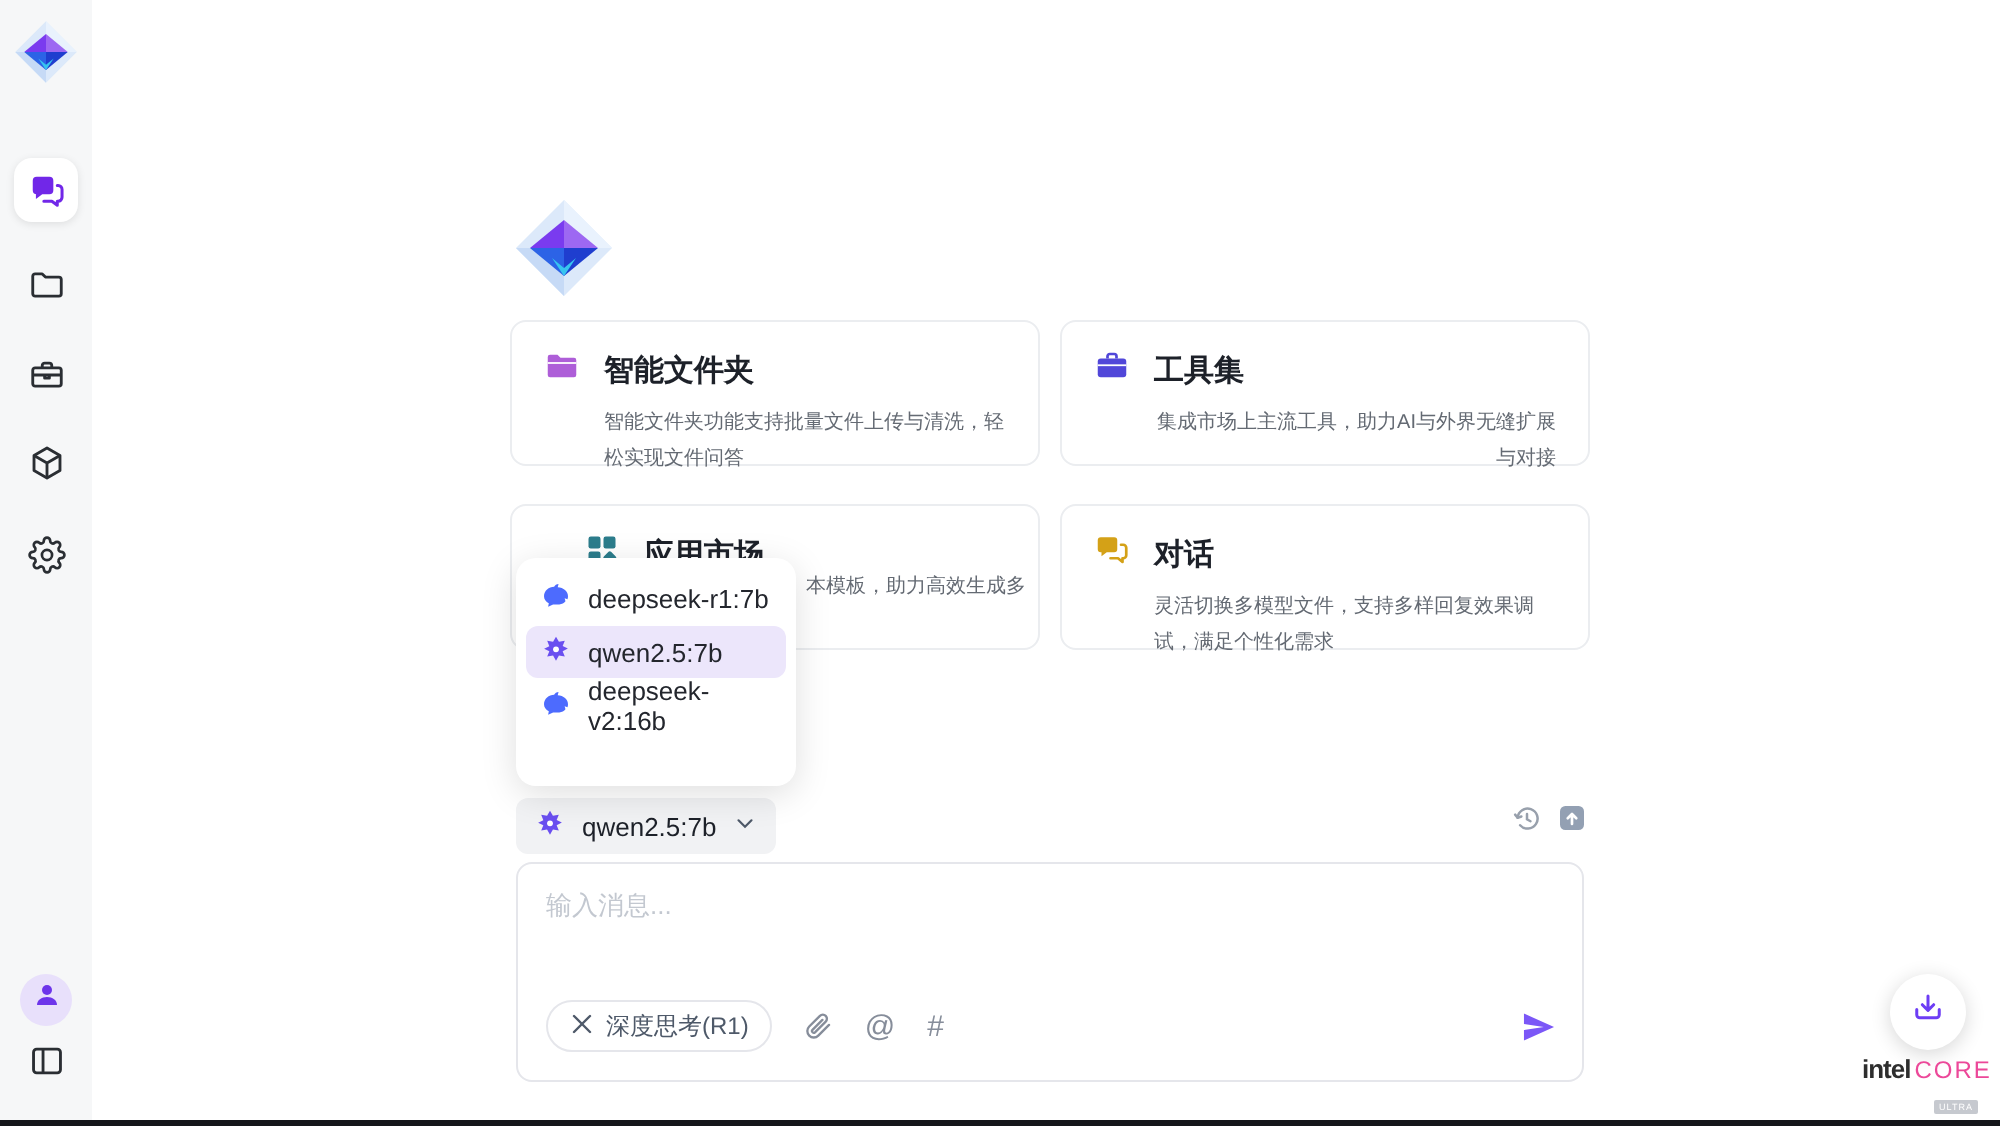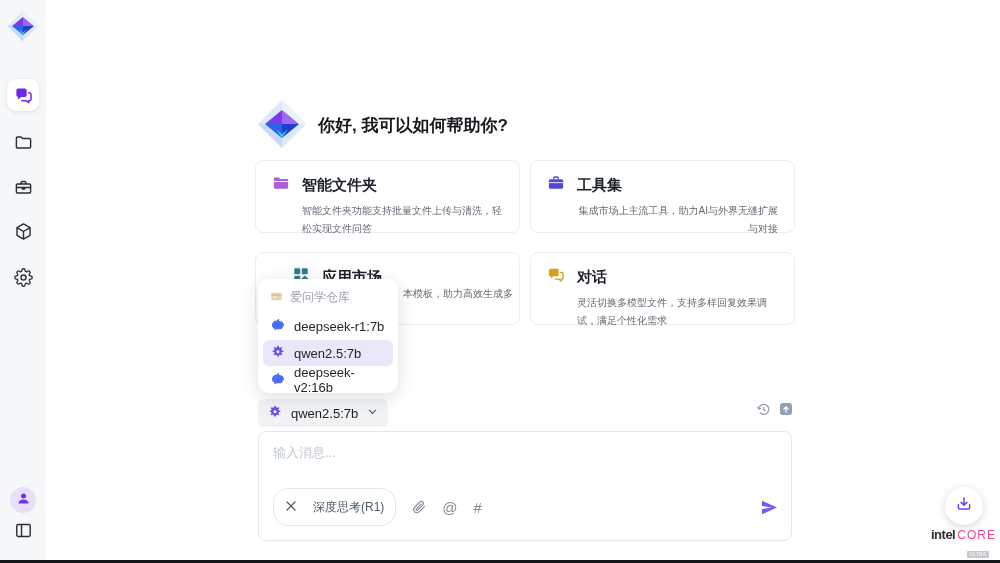--- a/index.html
+++ b/index.html
@@ -38,21 +38,21 @@
 
   
   .model-selector { position:absolute; left:258px; top:399px; height:28px; display:flex; align-items:center; gap:8px; padding:0 9px; background:#f1f2f4; border-radius:6px; font-size:13px; color:#1d2129; cursor:pointer; }
   .row-icons { position:absolute; top:401px; display:flex; gap:7px; align-items:center; }
 
   
   .composer { position:absolute; left:258px; top:431px; width:534px; height:110px; border:1px solid #e5e6eb; border-radius:8px; background:#fff; }
   .composer textarea { position:absolute; left:14px; top:12px; width:500px; height:40px; border:none; outline:none; resize:none; font-family:inherit; font-size:13px; color:#33363d; background:transparent; }
   .composer textarea::placeholder { color:#c3c8d0; }
   .composer-bar { position:absolute; left:14px; right:12px; bottom:14px; display:flex; align-items:center; }
-  .chip { display:flex; align-items:center; gap:16px; height:38px; padding:0 11px; border:1px solid #e5e6eb; border-radius:15px; font-size:12px; color:#4e5969; background:#fff; cursor:pointer; }
+  .chip { display:flex; align-items:center; gap:6px; height:26px; padding:0 11px; border:1px solid #e5e6eb; border-radius:15px; font-size:12px; color:#4e5969; background:#fff; cursor:pointer; }
   .bar-ico { margin-left:16px; color:#868d9a; font-size:15px; line-height:1; cursor:pointer; display:flex; align-items:center; }
   .send-btn { margin-left:auto; cursor:pointer; display:flex; }
 
   
   .fab { position:absolute; left:945px; top:487px; width:38px; height:38px; border-radius:50%; background:#fff; box-shadow:0 2px 10px rgba(0,0,0,.16); display:flex; align-items:center; justify-content:center; cursor:pointer; }
   .intel { position:absolute; left:931px; top:527px; width:60px; text-align:center; }
   .intel-line { font-size:13px; color:#2e2e2e; white-space:nowrap; }
   .intel-line .i { font-weight:bold; letter-spacing:-.5px;margin-top:28px; }
   .intel-line .c { font-weight:400; color:#ec4899; letter-spacing:1px; margin-left:2px; font-size:12px; }
   .intel-badge { display:inline-block; margin-left:34px; margin-top:1px; background:#c6c9cf; color:#fff; font-size:4.5px; line-height:7px; padding:0 3px; border-radius:1px; letter-spacing:.5px; }
@@ -146,21 +146,20 @@
       <polygon points="50,2 98,50 50,98 2,50" fill="#dce9fa"></polygon>
       <polygon points="50,2 98,50 50,50" fill="#e9f2fd"></polygon>
       <polygon points="2,50 50,50 50,98" fill="#c6daf6"></polygon>
       <polygon points="50,22 84,50 50,50" fill="#9d68f2"></polygon>
       <polygon points="50,22 16,50 50,50" fill="#7a3bef"></polygon>
       <polygon points="16,50 50,78 50,50" fill="#2c63e6"></polygon>
       <polygon points="84,50 50,78 50,50" fill="#1f3ecf"></polygon>
       <polygon points="50,70 62,60 50,78 38,60" fill="#37c4ef"></polygon>
     </svg>
   </div>
-  <div class="greet-title">你好, 我可以如何帮助你?</div>
 
   <div class="card" id="card-folders">
     <div class="card-head">
       <span>
         <svg viewBox="0 0 24 24" width="18" height="18">
           <path d="M2.5 6A1.5 1.5 0 0 1 4 4.5h5l2 2h9A1.5 1.5 0 0 1 21.5 8v10A1.5 1.5 0 0 1 20 19.5H4A1.5 1.5 0 0 1 2.5 18z" fill="#ae5ed8"></path>
           <path d="M2.5 10h19" stroke="#fff" stroke-width="1.2"></path>
         </svg>
       </span>
       <span class="card-title">智能文件夹</span>
@@ -204,30 +203,20 @@
           <path d="M2.5 5.5A2 2 0 0 1 4.5 3.5h9a2 2 0 0 1 2 2v6a2 2 0 0 1-2 2H8.5l-3.5 2.7v-2.7h-.5a2 2 0 0 1-2-2z" fill="#d4a117"></path>
           <path d="M18 8.5h1.5a2 2 0 0 1 2 2v5a2 2 0 0 1-2 2H19V20l-3-2.5h-5" fill="none" stroke="#d4a117" stroke-width="1.8" stroke-linejoin="round" stroke-linecap="round"></path>
         </svg>
       </span>
       <span class="card-title">对话</span>
     </div>
     <div class="card-desc">灵活切换多模型文件，支持多样回复效果调试，满足个性化需求</div>
   </div>
 
   <div class="popup">
-    <div class="popup-header">
-      <span>
-        <svg viewBox="0 0 24 24" width="13" height="13">
-          <rect x="2.5" y="5" width="19" height="14" rx="2" fill="#e3d4ae"></rect>
-          <path d="M2.5 9.5h19" stroke="#c9b888" stroke-width="1.5"></path>
-          <rect x="5" y="12" width="7" height="2" rx="1" fill="#fff"></rect>
-        </svg>
-      </span>
-      <span>爱问学仓库</span>
-    </div>
 
     <div class="popup-item">
       <span>
         <svg viewBox="0 0 24 24" width="16" height="16" fill="#4d6bfe">
           <path d="M3 12.2c0-4.1 3.6-7.1 7.6-7.1.6-1.2 1.9-2.1 3.3-2.1l-.6 2.5C17.6 5.8 21 8.3 21 12.2c0 .8-.1 1.5-.4 2.2l-2.1-.7.6 2.3c-1 1.4-2.7 2.3-4.6 2.3H9.8L6.1 20l.5-2.6C4.4 16.4 3 14.4 3 12.2z"></path>
         </svg>
       </span>
       <span>deepseek-r1:7b</span>
     </div>
 

